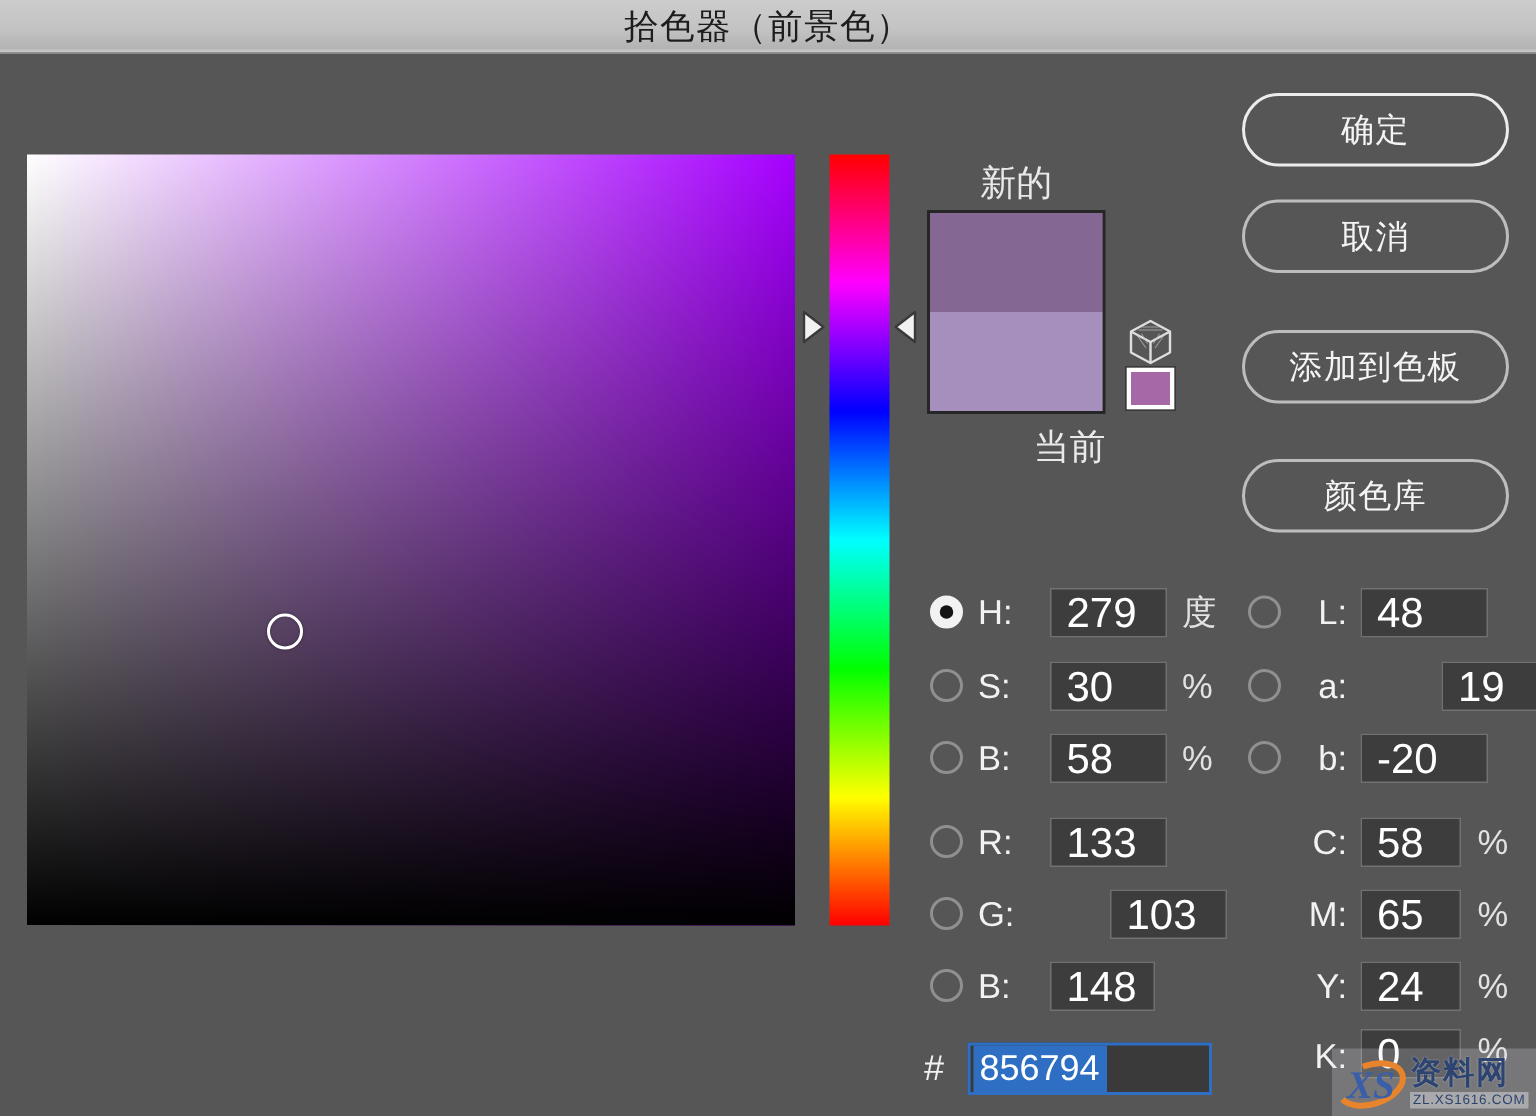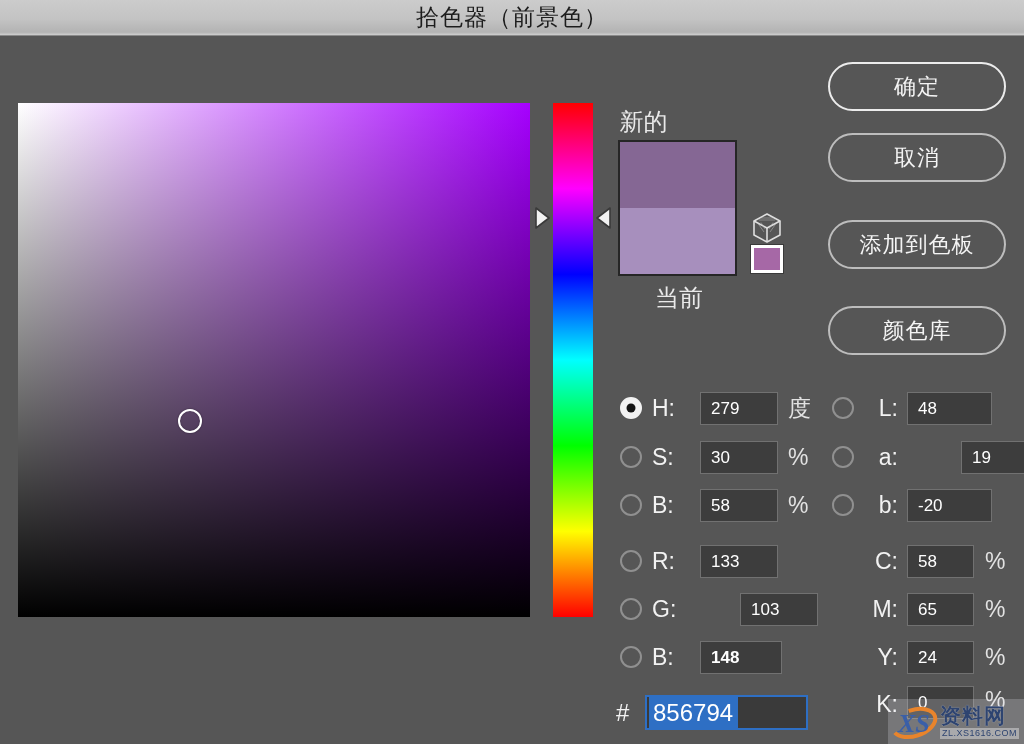--- a/index.html
+++ b/index.html
@@ -34,21 +34,21 @@
     position:absolute; left:553px; top:103px; width:40px; height:514px;
     background:linear-gradient(to bottom,
       #ff0000 0%, #ff00ff 16.66%, #0000ff 33.33%, #00ffff 50%,
       #00ff00 66.66%, #ffff00 83.33%, #ff0000 100%);
   }
   .hue-arrow { position:absolute; width:20px; height:28px; }
   .hue-arrow-left  { left:532px; top:204px; }
   .hue-arrow-right { left:594px; top:204px; }
 
   
-  .swatch-label { position:absolute; left:584px; width:119px; text-align:center; font-size:24px; color:#e9e9e9; }
+  .swatch-label { position:absolute; left:618px; width:119px; text-align:center; font-size:24px; color:#e9e9e9; }
   .swatch-label.new { top:106px; }
   .swatch-label.current { top:282px;text-align:right; }
   .swatch-box { position:absolute; left:618px; top:140px; width:119px; height:136px; border:2px solid #262626; }
   .swatch-new    { width:100%; height:50%; }
   .swatch-current{ width:100%; height:50%; }
   .cube-icon { position:absolute; left:750px; top:211px; width:34px; height:34px; }
   .websafe-swatch {
     position:absolute; left:751px; top:245px; width:32px; height:28px;
     border:3px solid #ffffff; outline:1px solid #3a3a3a;
   }
@@ -73,21 +73,21 @@
   }
   .radio.selected { background:#f2f2f2; border-color:#f2f2f2; position:absolute; }
   .radio.selected::after {
     content:""; position:absolute; left:50%; top:50%; width:9px; height:9px;
     transform:translate(-50%,-50%); border-radius:50%; background:#141414;
   }
   .flabel { position:absolute; font-size:23px; color:#f2f2f2; line-height:33px; height:33px; }
   .flabel.r { width:46px; text-align:right; }
   .fld {
     position:absolute; height:33px; background:#3d3d3d;
-    border:1px solid #717171; color:#ffffff; font-size:17px;
+    border:1px solid #717171; color:#ffffff; font-size:28px;
     padding:0 0 0 10px; font-family:inherit; line-height:31px;
   }
   input.fld { outline:none; }
   .funit { position:absolute; font-size:23px; color:#e2e2e2; line-height:33px; height:33px; }
 
   
   .hex-prefix { position:absolute; left:616px; top:696px; font-size:24px; color:#f2f2f2; line-height:34px; }
   .hex-field {
     position:absolute; left:645px; top:695px; width:163px; height:35px;
     background:#3a3a3a; border:2px solid #2e6fc4; display:flex; align-items:center;
@@ -190,21 +190,21 @@
   <div class="radio" style="left:620px;top:550px;"></div>
   <div class="flabel" style="left:652px;top:545px;">R:</div>
   <input class="fld" style="left: 700px; top: 545px; width: 78px;" value="133">
 
   <div class="radio" style="left:620px;top:598px;"></div>
   <div class="flabel" style="left:652px;top:593px;">G:</div>
   <input class="fld" style="left: 700px; top: 593px; width: 78px; margin-left: 40px;" value="103">
 
   <div class="radio" style="left:620px;top:646px;"></div>
   <div class="flabel" style="left:652px;top:641px;">B:</div>
-  <input class="fld" style="left: 700px; top: 641px; width: 82px; font-weight: bold;" value="148">
+  <input class="fld" style="left: 700px; top: 641px; width: 70px;" value="148">
 
   <div class="radio" style="left:832px;top:397px;"></div>
   <div class="flabel r" style="left:852px;top:392px;">L:</div>
   <input class="fld" style="left: 907px; top: 392px; width: 85px;" value="48">
 
   <div class="radio" style="left:832px;top:446px;"></div>
   <div class="flabel r" style="left:852px;top:441px;">a:</div>
   <input class="fld" style="left: 961px; top: 441px; width: 85px;" value="19">
 
   <div class="radio" style="left:832px;top:494px;"></div>

